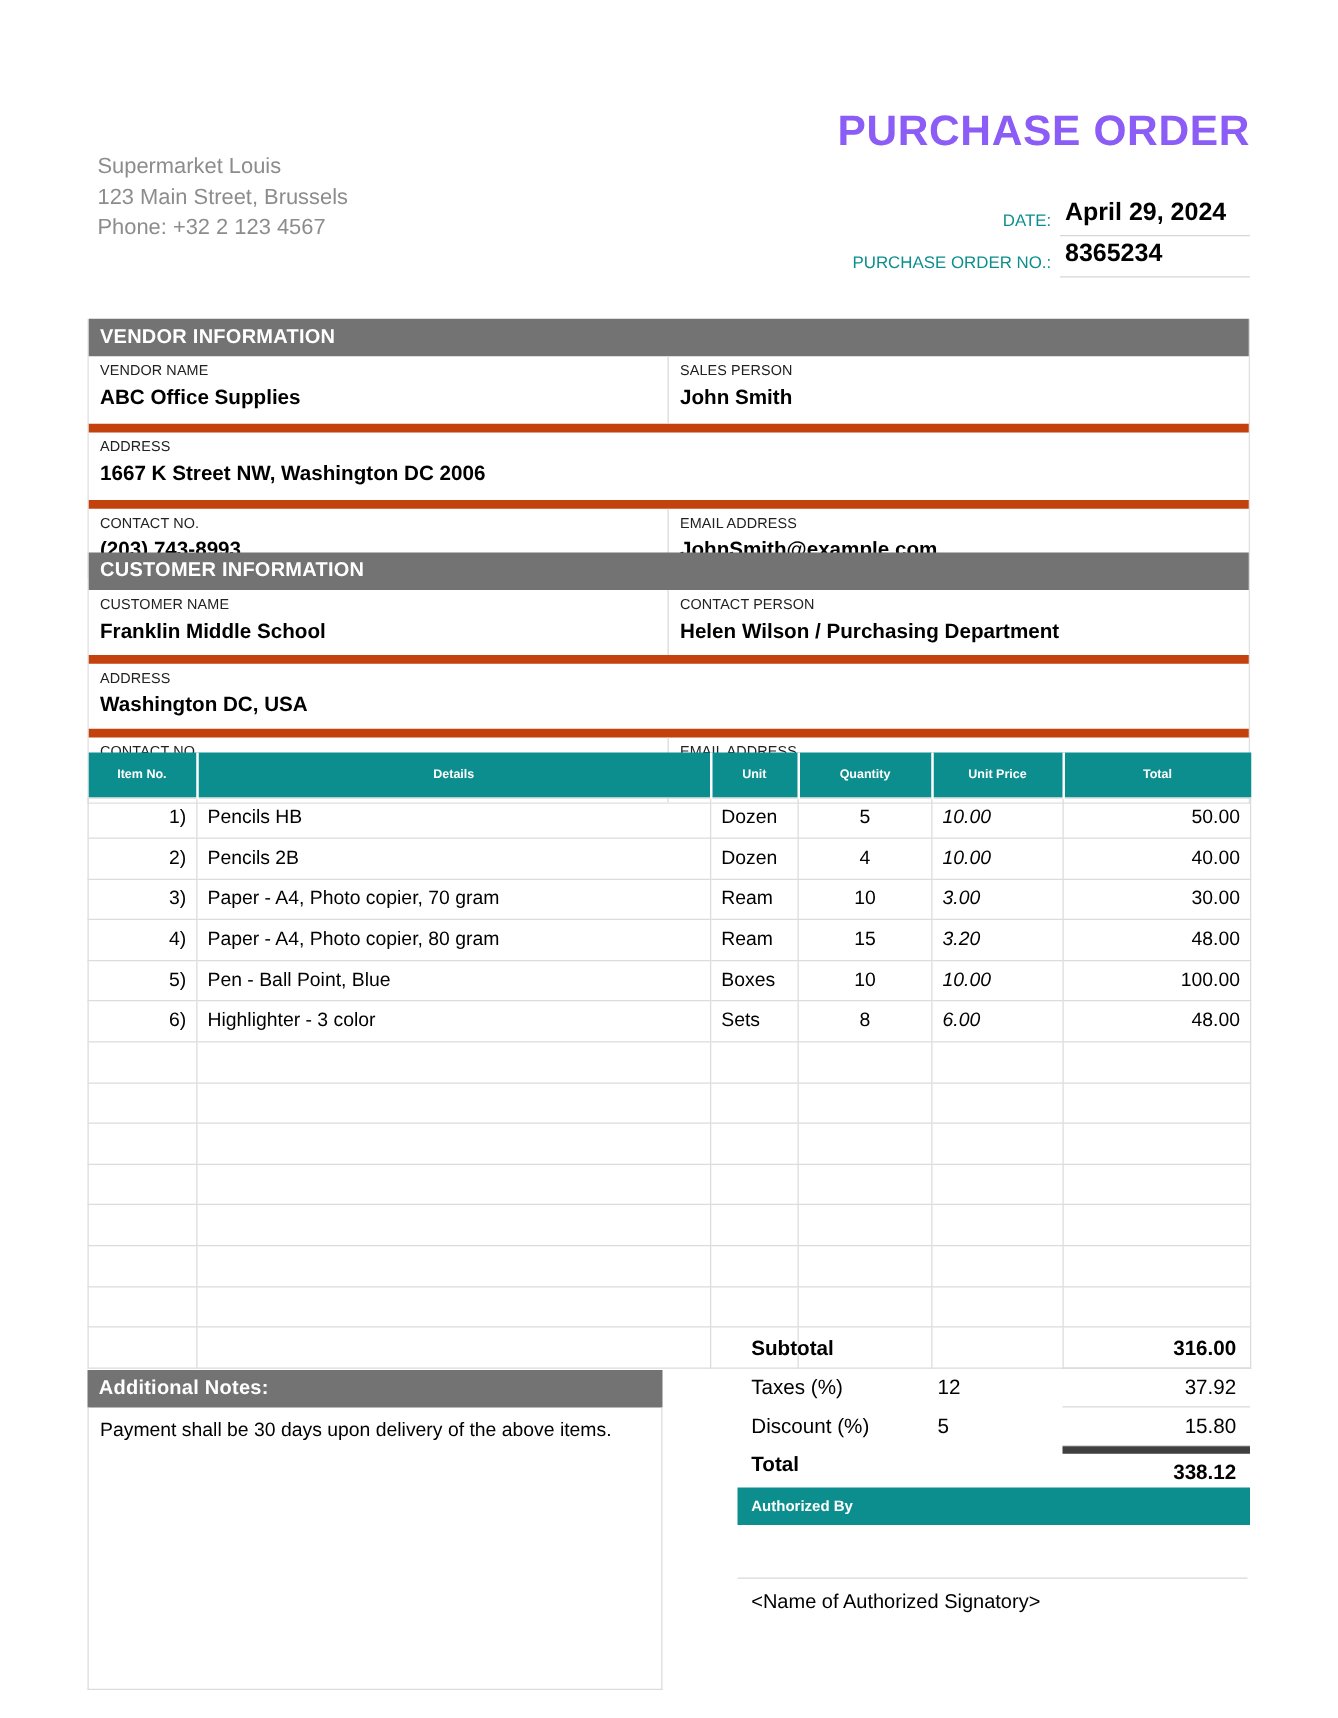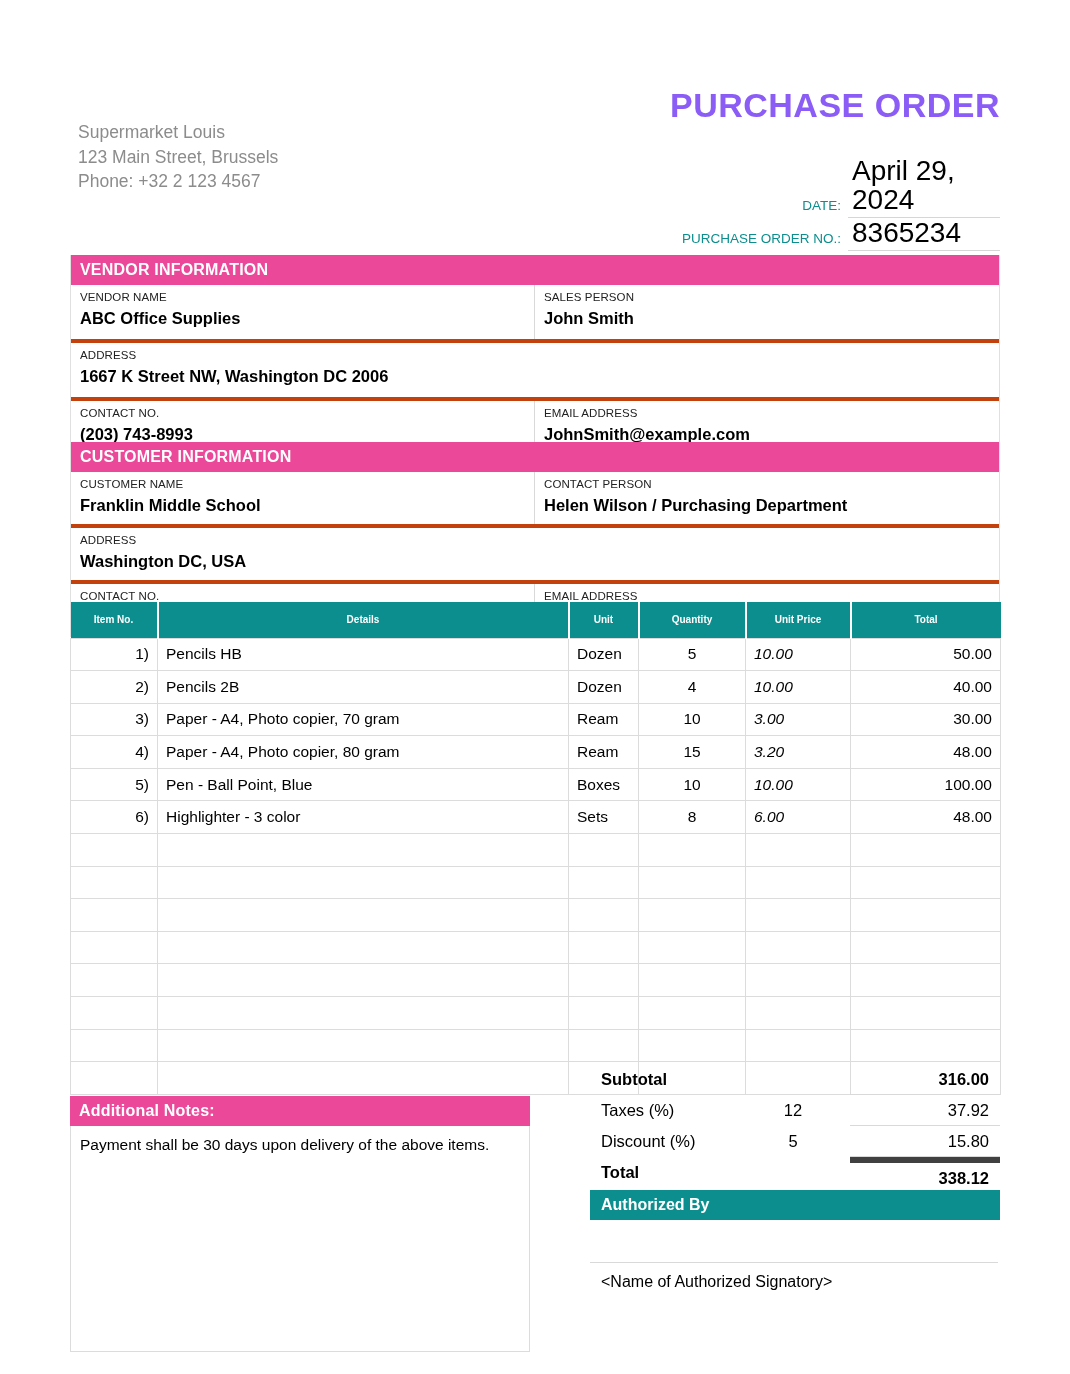--- a/index.html
+++ b/index.html
@@ -66,34 +66,34 @@
     flex: 0 0 178px;
     text-align: right;
     color: #0d8e8e;
     font-size: 13.5px;
     padding-right: 7px;
     padding-bottom: 5px;
     white-space: nowrap;
   }
   .meta-value {
     flex: 1 1 auto;
-    font-size: 28px;
-    font-weight: normal;
+    font-size: 20px;
+    font-weight: bold;
     border-bottom: 1px solid #d6d6d6;
     padding: 0 0 3px 4px;
     line-height: 29px;
     min-height: 32px;
   }
   .meta-value.two-line {
     line-height: 29px;
   }
 
   
   .section-bar {
-    background: #ec4899;
+    background: #737373;
     color: #ffffff;
     font-size: 16px;
     font-weight: bold;
     letter-spacing: 0.2px;
     padding: 5px 0 5px 9px;
     line-height: 20px;
     height: 30px;
   }
 
   
@@ -103,21 +103,21 @@
     width: 930px;
     border: 1px solid #e0e0e0;
     border-top: none;
   }
   #vendor-block { top: 255px; }
   #customer-block { top: 442px; }
 
   .info-grid { display: block; }
   .info-row {
     display: flex;
-    border-bottom: 4px solid #c2410c;
+    border-bottom: 7px solid #c2410c;
   }
   .info-row:last-child { border-bottom: none; }
   .info-cell {
     flex: 1 1 50%;
     padding: 5px 0 6px 9px;
     min-height: 54px;
     border-right: 1px solid #d9d9d9;
   }
   .info-cell:last-child { border-right: none; }
   .info-cell.full {
@@ -209,21 +209,21 @@
     height: 31px;
   }
   .tot-label {
     flex: 0 0 160px;
     font-size: 16.5px;
     padding-left: 11px;
   }
   .tot-rate {
     flex: 0 0 100px;
     font-size: 16.5px;
-    text-align: center;
+    text-align: left;
     padding-right: 14px;
   }
   .tot-amount {
     flex: 1 1 auto;
     font-size: 16.5px;
     text-align: right;
     padding-right: 11px;
     border-bottom: 1px solid #d9d9d9;
     height: 31px;
     line-height: 31px;
@@ -232,21 +232,21 @@
   .tot-row.strong .tot-amount { font-weight: bold; }
   .tot-row.grand .tot-amount {
     border-top: 6px solid #404040;
     border-bottom: none;
   }
 
   .authorized-bar {
     margin-top: 2px;
     background: #0d8e8e;
     color: #ffffff;
-    font-size: 16px;
+    font-size: 12px;
     font-weight: bold;
     padding: 5px 0 5px 11px;
     line-height: 20px;
     height: 30px;
   }
   .sign-area {
     height: 72px;
   }
   .sign-line {
     border-top: 1px solid #d9d9d9;

